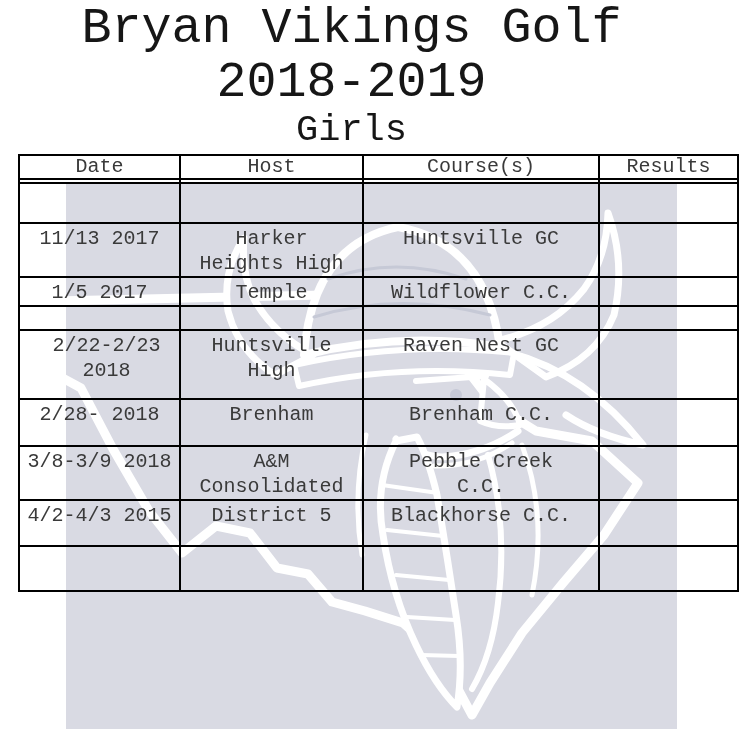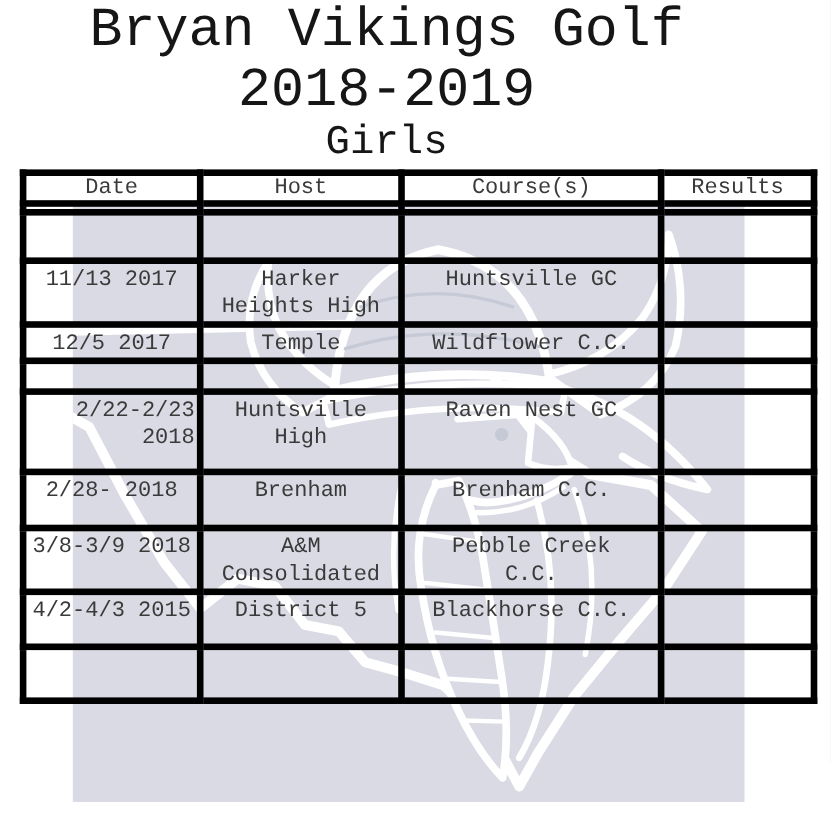--- a/index.html
+++ b/index.html
@@ -22,40 +22,40 @@
   
   table.schedule {
     position:absolute; left:18px; top:154px; z-index:2;
     width:719px; border-collapse:collapse; table-layout:fixed;
     color:#3a3a3a; font-size:20px; background:transparent;
   }
   .schedule col.c-date    { width:161px; }
   .schedule col.c-host    { width:183px; }
   .schedule col.c-course  { width:236px; }
   .schedule col.c-results { width:139px; }
-  .schedule th, .schedule td { border:6px solid #000000; background:transparent; }
+  .schedule th, .schedule td { border:2px solid #000000; background:transparent; }
   .schedule th {
     height:19px; padding:0; font-weight:normal; font-size:20px;
     text-align:center; vertical-align:middle; line-height:22px;
   }
   .schedule td {
     vertical-align:top; text-align:center;
     white-space:pre-line; line-height:25px; padding:2px 2px 0 2px;
   }
   tr.spacer td { height:2px; padding:0; line-height:0; font-size:0; }
   tr.r0 td { height:36px; }
   tr.r1 td { height:46px; }
   tr.r2 td { height:23px; }
   tr.r3 td { height:20px; }
   tr.r4 td { height:65px; }
   tr.r5 td { height:43px;margin-left:39px; }
   tr.r6 td { height:47px; }
   tr.r7 td { height:42px; }
   tr.r8 td { height:41px; }
-  td.wrap-left { text-align:right; padding-left:16px; }
+  td.wrap-left { text-align:center; padding-left:16px; }
 </style>
 </head>
 <body>
 
 <div class="page">
 
   <div class="watermark">
     <svg width="611" height="546" viewBox="0 0 611 546" xmlns="http://www.w3.org/2000/svg">
       <rect x="0" y="0" width="611" height="546" fill="#d9dae3"></rect>
 
@@ -129,21 +129,21 @@
         <td></td>
       </tr>
       <tr class="r1">
         <td>11/13 2017</td>
         <td>Harker
 Heights High</td>
         <td>Huntsville GC</td>
         <td></td>
       </tr>
       <tr class="r2">
-        <td>12/5 2017</td>
+        <td>1/5 2017</td>
         <td>Temple</td>
         <td>Wildflower C.C.</td>
         <td></td>
       </tr>
       <tr class="r3">
         <td></td>
         <td></td>
         <td></td>
         <td></td>
       </tr>

